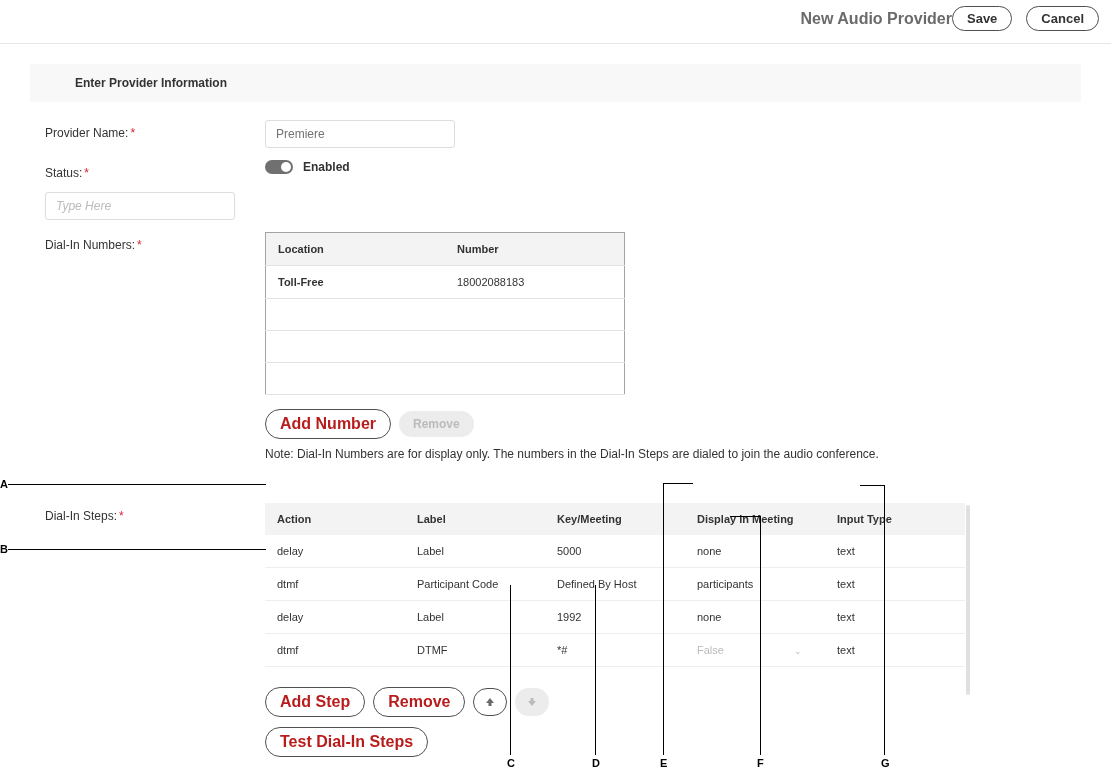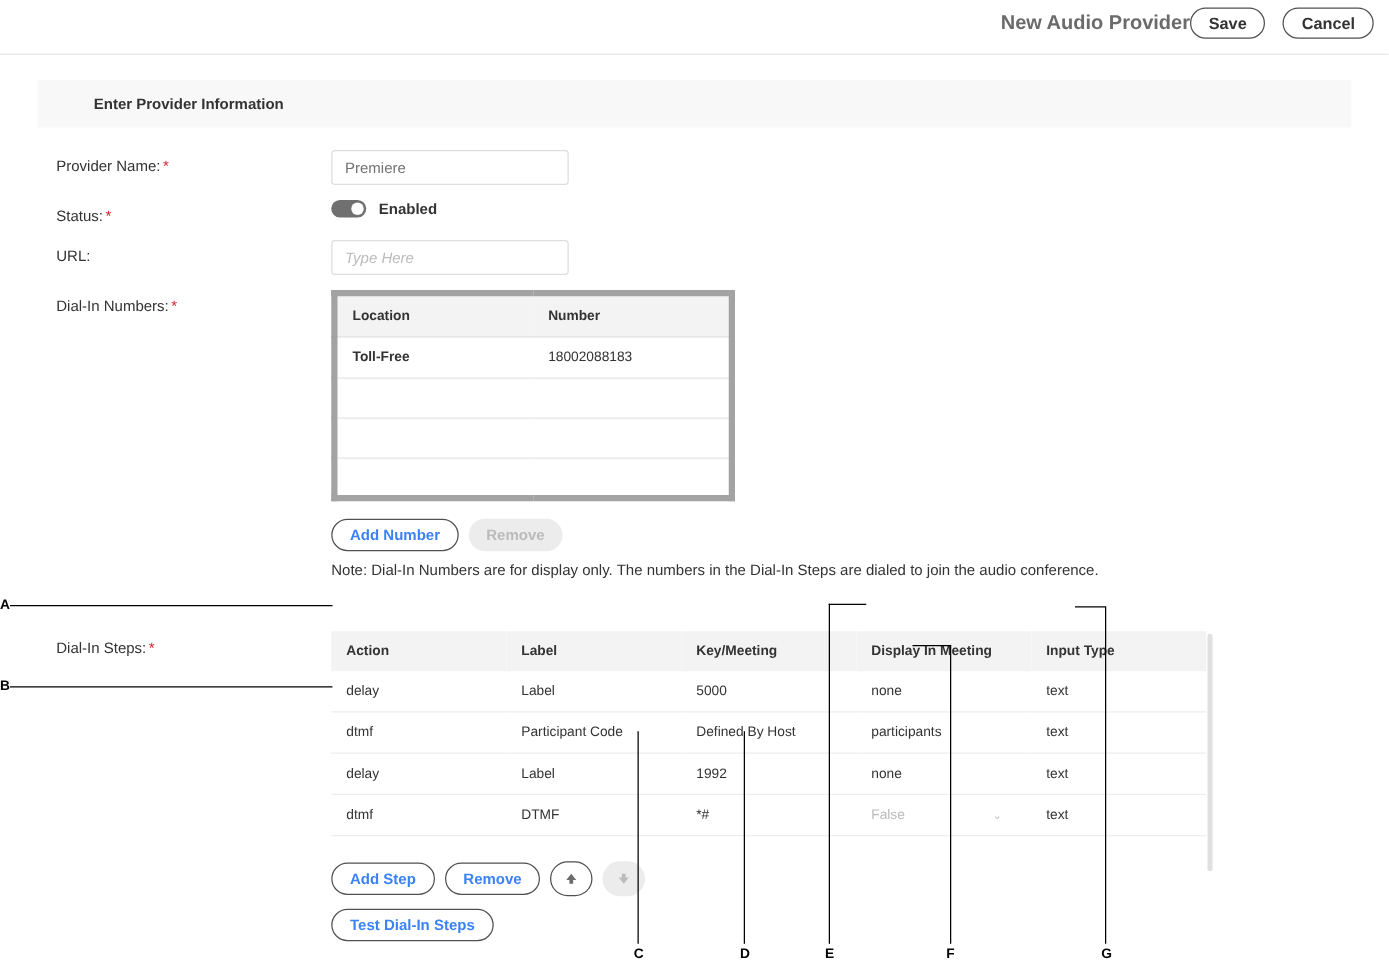--- a/index.html
+++ b/index.html
@@ -70,34 +70,34 @@
   .toggle-wrap { display: flex; align-items: center; gap: 10px; }
   .toggle {
     width: 28px; height: 14px; background: #707070; border-radius: 8px; position: relative;
   }
   .toggle::after {
     content: ""; position: absolute; right: 2px; top: 2px;
     width: 10px; height: 10px; background: #fff; border-radius: 50%;
   }
   .toggle-label { font-size: 12px; font-weight: 700; text-align: right; }
   .dial-numbers-table {
-    border: 5px solid #a3a3a3; width: 323px; font-size: 11px;
+    border: 1px solid #a3a3a3; width: 360px; font-size: 11px;
     border-collapse: collapse;
   }
   .dial-numbers-table th {
     background: #f3f3f3; text-align: left; padding: 10px 12px;
     font-weight: 700; border-bottom: 1px solid #e3e3e3;
   }
   .dial-numbers-table td {
     padding: 10px 12px; border-bottom: 1px solid #e3e3e3; height: 32px;
   }
   .btn-group { display: flex; gap: 8px; margin-top: 14px; align-items: center; }
   .btn-outline {
     border: 1.5px solid #505050; background: #fff; border-radius: 16px;
-    padding: 5px 14px; font-size: 12px; font-weight: 700; cursor: pointer; color: #3b82f6;
+    padding: 5px 14px; font-size: 16px; font-weight: 700; cursor: pointer; color: #b91c1c;
   }
   .btn-disabled {
     border: none; background: #ececec; border-radius: 16px;
     padding: 6px 14px; font-size: 12px; font-weight: 700; color: #bbb;
   }
   .btn-icon {
     width: 34px; height: 28px; border-radius: 16px; display: inline-flex;
     align-items: center; justify-content: center;
   }
   .btn-icon.outline { border: 1.5px solid #505050; background: #fff; }
@@ -152,21 +152,20 @@
     <div class="form-label">
       <span>Status:</span><span class="req-star">*</span>
     </div>
     <div class="toggle-wrap">
       <div class="toggle"></div>
       <span class="toggle-label">Enabled</span>
     </div>
   </div>
 
   <div class="form-row">
-    <div class="form-label">URL:</div>
     <input class="form-control" type="text" placeholder="Type Here" style="">
   </div>
 
   <div class="form-row">
     <div class="form-label">
       <span>Dial-In Numbers:</span><span class="req-star">*</span>
     </div>
     <div>
       <table class="dial-numbers-table">
         <thead>

